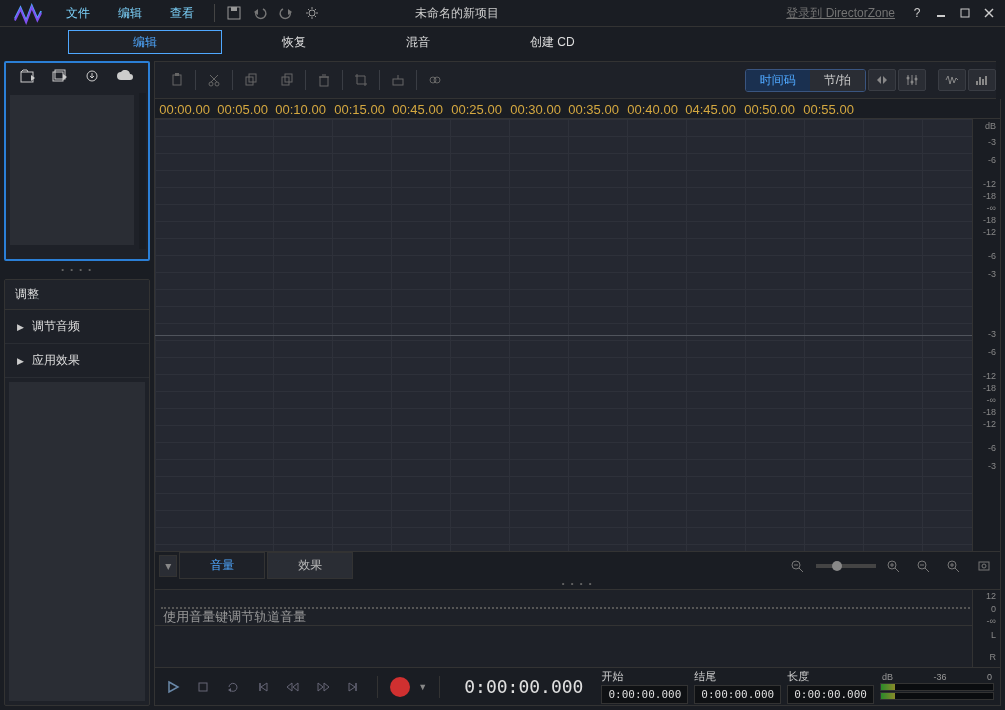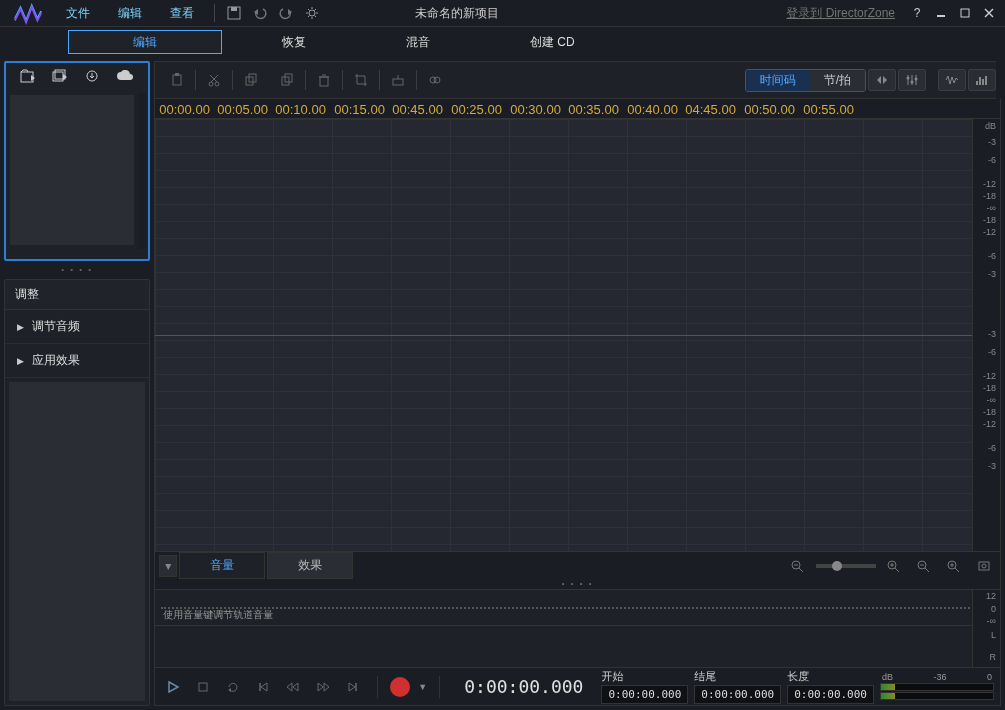--- a/index.html
+++ b/index.html
@@ -187,21 +187,21 @@
     }
     .track-row {
       height: 36px; display: flex; align-items: center;
       border-bottom: 1px solid #333; position: relative;
     }
     .track-line {
       flex: 1; height: 1px;
       border-top: 2px dotted #555;
       margin: 0 30px 0 6px;
     }
-    .track-label { position: absolute; left: 8px; top: 18px; font-size: 10px; color: #999; }
+    .track-label { position: absolute; left: 8px; top: 18px; font-size: 13px; color: #999; }
     .track-db-scale {
       position: absolute; right: 0; top: 0; bottom: 0; width: 28px;
       background: #1a1d23; border-left: 1px solid #333;
       font-size: 9px; color: #888;
     }
     .tdb-label { position: absolute; right: 4px; width: 24px; text-align: right;}
     
     .transport {
       height: 38px; background: #1a1d23; border-top: 1px solid #333;
       display: flex; align-items: center; padding: 0 6px; gap: 6px;

